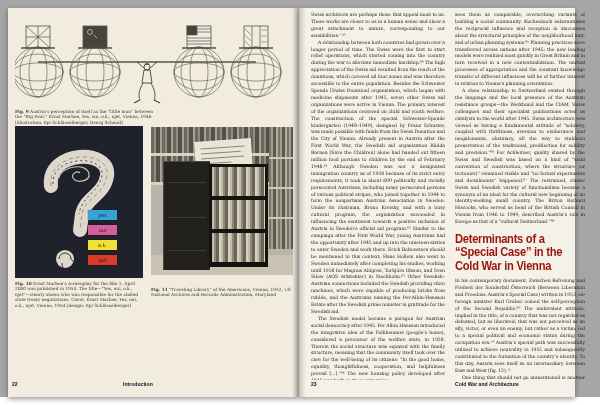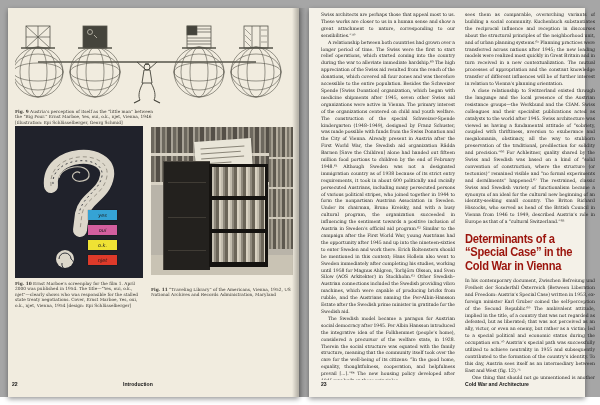--- a/index.html
+++ b/index.html
@@ -1,21 +1,21 @@
 <!DOCTYPE html>
 <html><head>
 <meta charset="utf-8">
 <style>
   html,body{margin:0;padding:0;}
   body{width:600px;height:405px;position:relative;overflow:hidden;background:#ffffff;
        font-family:"DejaVu Serif", serif;}
   .backdrop{position:absolute;left:0;top:0;width:600px;height:397px;background:#a6a6a6;}
   .page{position:absolute;top:8px;height:389px;box-shadow:0 2px 5px rgba(0,0,0,.4);}
   .page.left{left:8px;width:291px;background:#f1ecdf;}
-  .page.right{left:309px;width:276px;background:#f4f1e8;}
+  .page.right{left:299px;width:276px;background:#f4f1e8;}
   .gutter{position:absolute;left:292px;top:8px;width:14px;height:389px;
      background:linear-gradient(90deg,rgba(0,0,0,0) 0%,rgba(0,0,0,.25) 45%,rgba(0,0,0,.16) 58%,rgba(0,0,0,0) 100%);}
 
   
   .drawing{position:absolute;left:7px;top:4px;width:277px;height:99px;}
   .cap{position:absolute;margin:0;font-size:4.3px;line-height:5.4px;color:#3c3a34;text-align:left;}
   .cap b{font-weight:bold;}
   .cap9{left:7px;top:101px;width:142px;}
   .cap10{left:7px;top:273px;width:132px;}
   .cap11{left:143px;top:279px;width:142px;}

